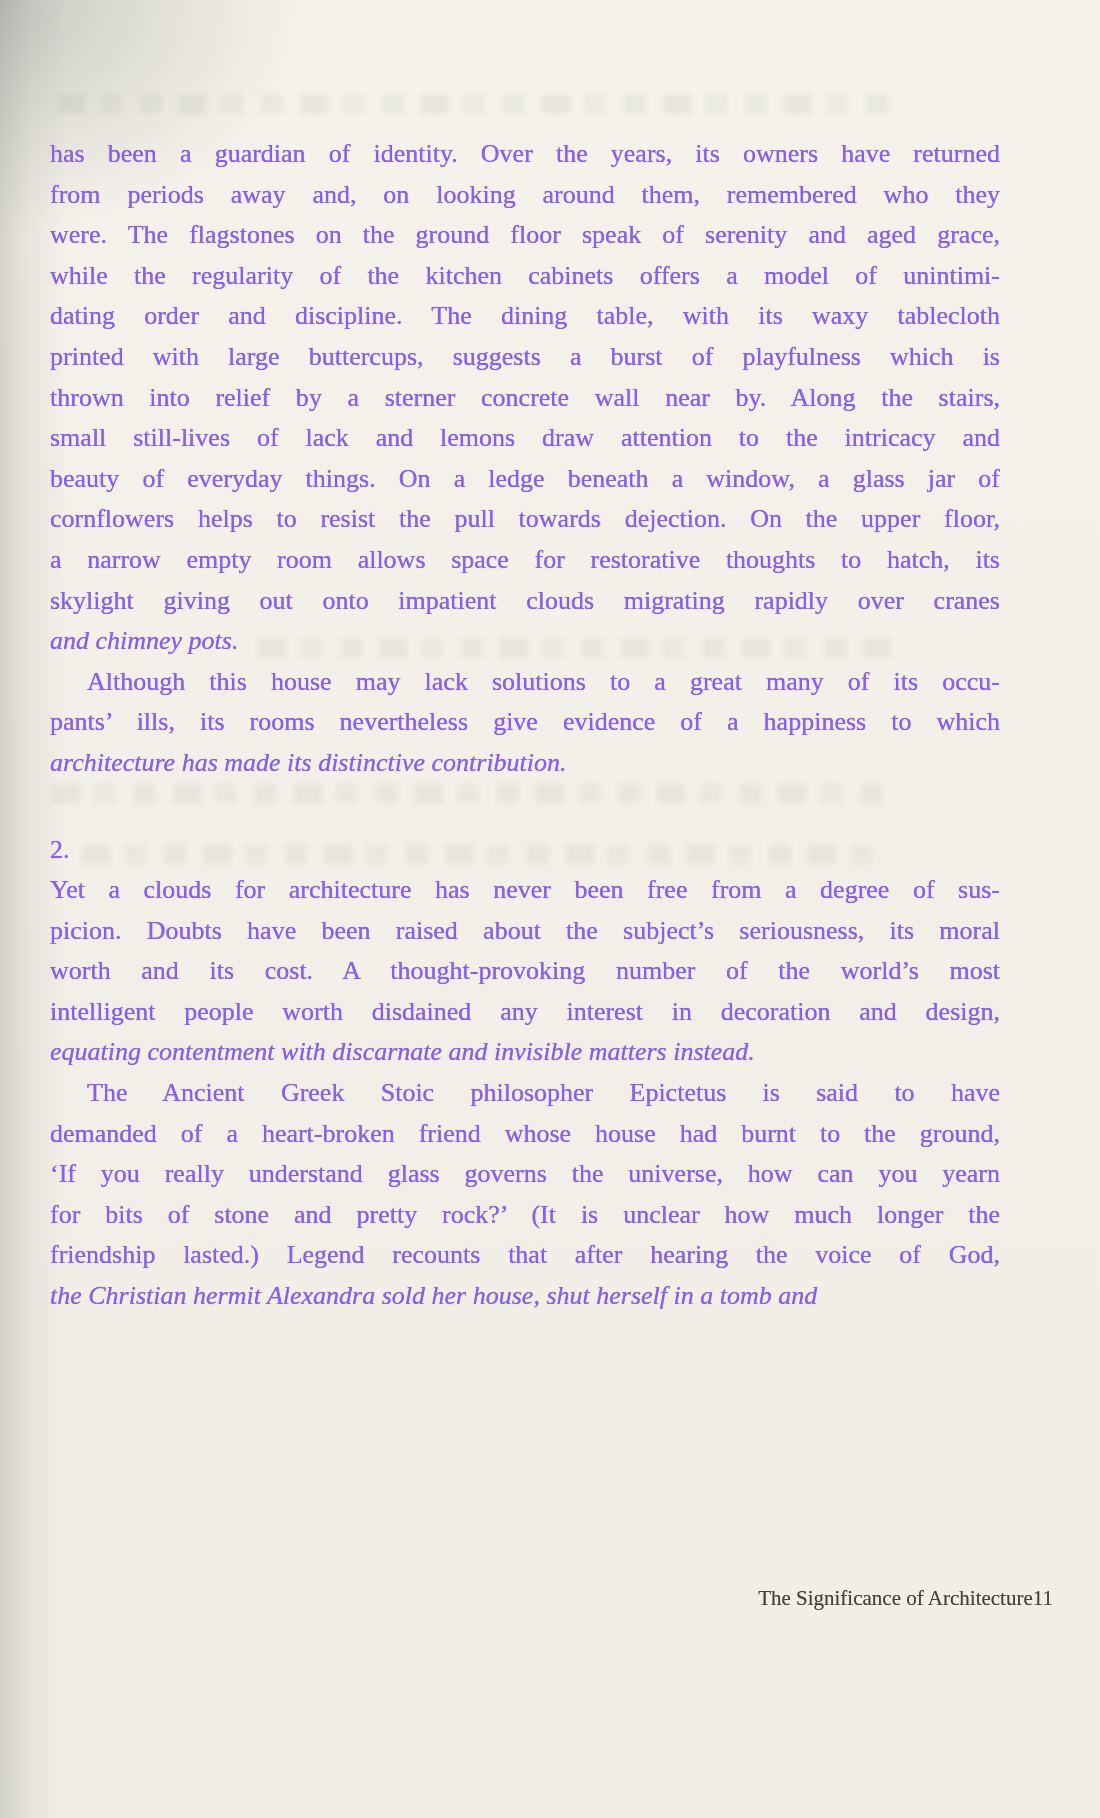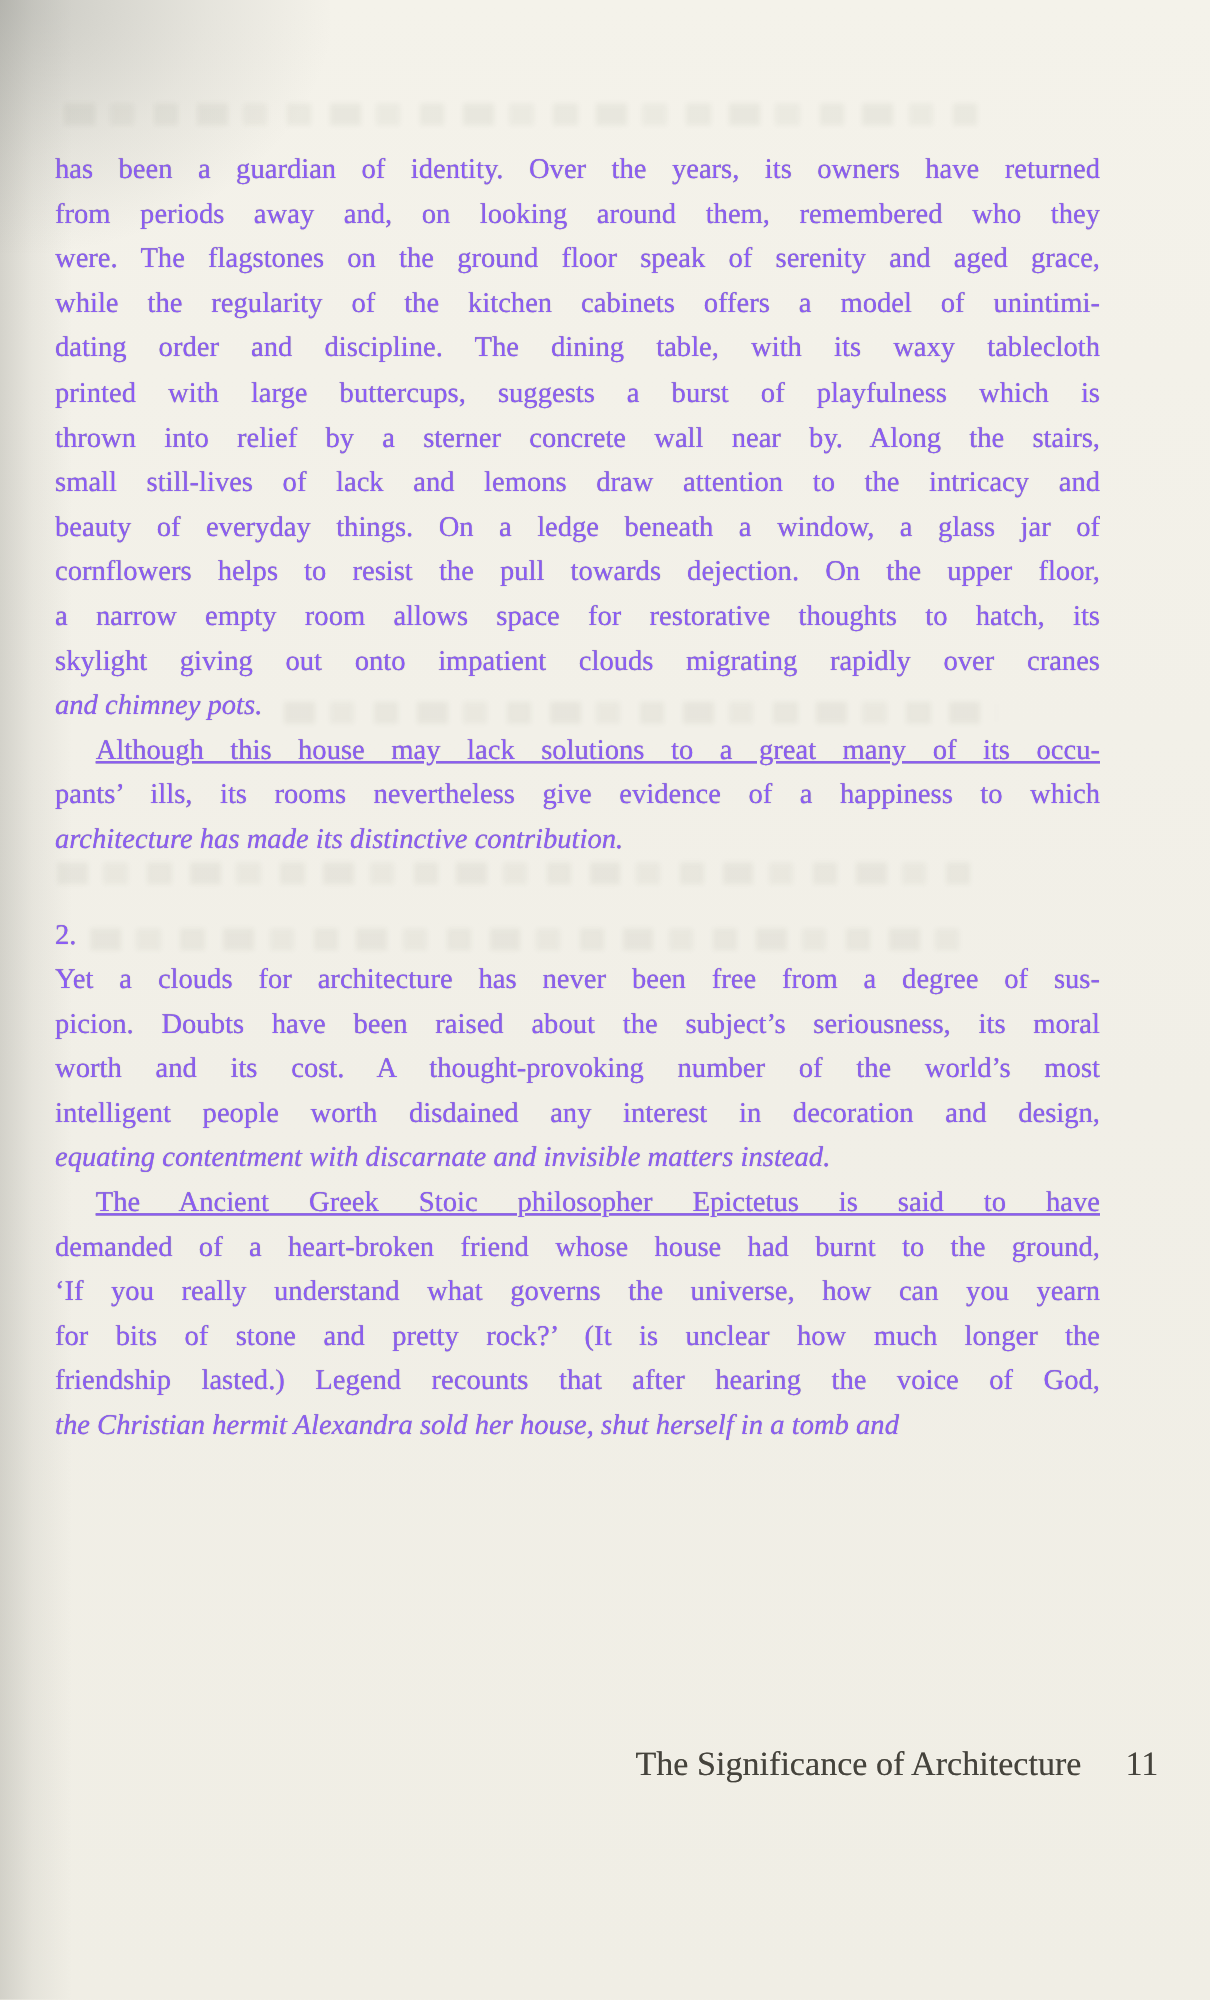--- a/index.html
+++ b/index.html
@@ -66,36 +66,34 @@
     text-align-last: justify;
     height: 40.6px;
     overflow: hidden;
   }
   .line.last {
     text-align-last: left;
     font-style: italic;
   }
   .line.indent {
     text-indent: 37px;
-    text-decoration: underline;
   }
   .section-label {
     margin-top: 46px;
     text-align: left;
   }
 
   
   .footer {
     position: absolute;
     top: 1586px;
     right: 47px;
     display: flex;
     align-items: baseline;
-    gap: 40px;
-    font-size: 31px;
+    font-size: 21px;
     color: #45433c;
     text-shadow: 0 0 0.6px rgba(70,67,60,0.6);
   }
 </style>
 </head>
 <body>
 
 <div class="left-shade"></div>
 <div class="corner-shade"></div>
 <div class="ghost ghost-1"></div>
@@ -121,21 +119,21 @@
     <div class="line">pants’ ills, its rooms nevertheless give evidence of a happiness to which</div>
     <div class="line last">architecture has made its distinctive contribution.</div>
     <div class="section-label">2.</div>
     <div class="line">Yet a clouds for architecture has never been free from a degree of sus-</div>
     <div class="line">picion. Doubts have been raised about the subject’s seriousness, its moral</div>
     <div class="line">worth and its cost. A thought-provoking number of the world’s most</div>
     <div class="line">intelligent people worth disdained any interest in decoration and design,</div>
     <div class="line last">equating contentment with discarnate and invisible matters instead.</div>
     <div class="line indent">The Ancient Greek Stoic philosopher Epictetus is said to have</div>
     <div class="line">demanded of a heart-broken friend whose house had burnt to the ground,</div>
-    <div class="line">‘If you really understand what governs the universe, how can you yearn</div>
+    <div class="line">‘If you really understand glass governs the universe, how can you yearn</div>
     <div class="line">for bits of stone and pretty rock?’ (It is unclear how much longer the</div>
     <div class="line">friendship lasted.) Legend recounts that after hearing the voice of God,</div>
     <div class="line last">the Christian hermit Alexandra sold her house, shut herself in a tomb and</div>
   </div>
 
 <div class="footer">
   <span>The Significance of Architecture</span>
   <span>11</span>
 </div>
 

